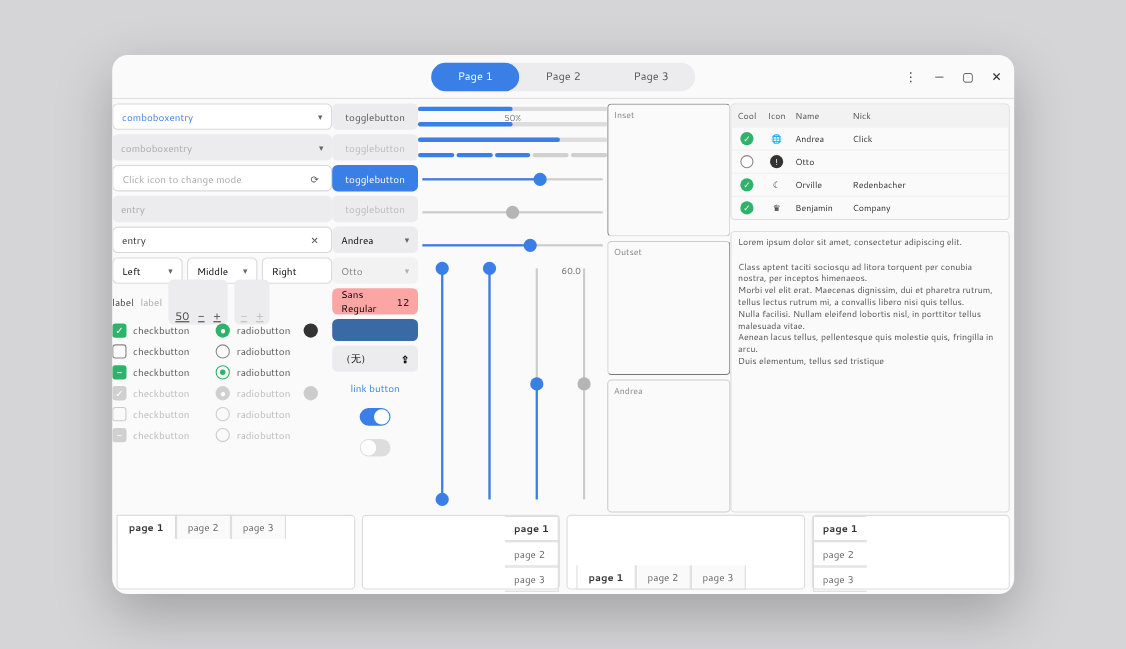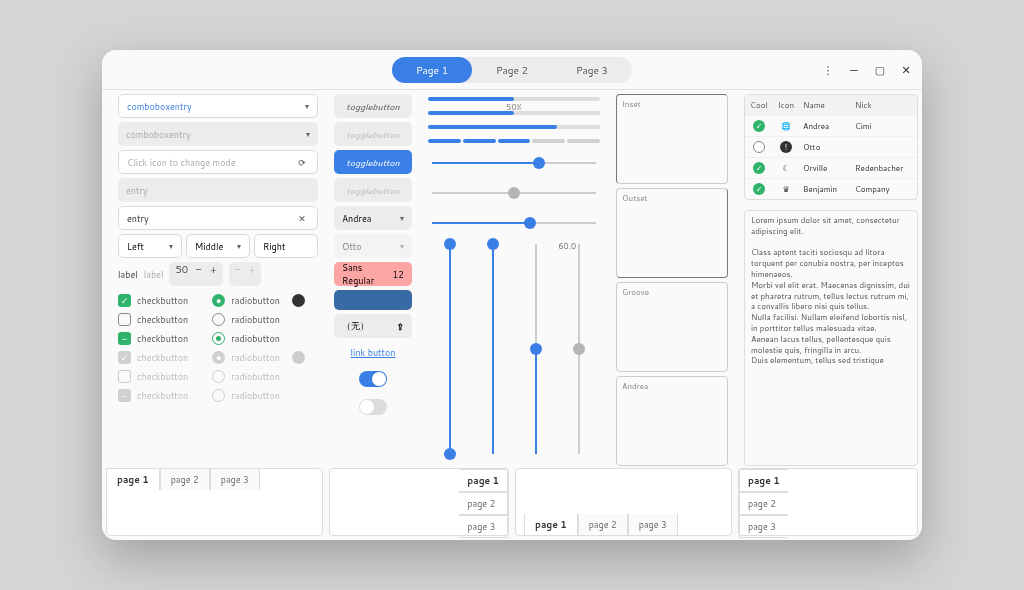--- a/index.html
+++ b/index.html
@@ -7,61 +7,61 @@
   .window { width: 820px; height: 490px; background:#fafafa; border-radius:14px; box-shadow:0 18px 50px rgba(0,0,0,.25); display:flex; flex-direction:column; overflow:hidden;}
   
   .headerbar { height:40px; display:flex; align-items:center; justify-content:center; position:relative; border-bottom:1px solid #e0e0e0;}
   .switcher { display:flex; background:#ececee; border-radius:20px; height:26px; }
   .switcher div { padding:0 24px; font-size:10px; color:#555; display:flex; align-items:center; border-radius:20px; cursor:pointer;}
   .switcher .active { background:#3a7fe6; color:#fff;}
   .hright { position:absolute; right:8px; display:flex; gap:10px; align-items:center;}
   .icbtn { width:16px; height:16px; display:flex; align-items:center; justify-content:center; color:#333; font-size:11px; cursor:pointer;}
   
   .content { flex:1; display:flex; flex-direction:column; overflow:hidden;}
-  .topgrid { flex:1; display:flex; padding:4px 4px 2px 16px; gap:16px; overflow:hidden;}
+  .topgrid { flex:1; display:flex; padding:4px 4px 2px 0; gap:0; overflow:hidden;}
   .col { display:flex; flex-direction:column; gap:4px; }
   .col1 { width:200px; }
   .col2 { width:78px; }
   .col3 { width:172px; }
   .col4 { width:112px; }
   .col5 { flex:1; }
   .field, .btn, .combo, .drop { height:24px; border-radius:5px; font-size:9px; display:flex; align-items:center; padding:0 8px; background:#ececee;}
   .field { background:#fff; border:1px solid #d9d9d9; color:#333;}
   .field.sel { border:2px solid #3a7fe6; color:#3a7fe6;}
   .placeholder { color:#aaa; }
   .combo { justify-content:space-between; cursor:pointer;}
   .combo.white { background:#fff; border:1px solid #d9d9d9;}
   .caret { font-size:8px; color:#666;}
-  .btn { justify-content:center; cursor:pointer; color:#555;font-style:italic;}
+  .btn { justify-content:center; cursor:pointer; color:#555;}
   .btn.primary { background:#3a7fe6; color:#fff;}
   .btn.dim { color:#bbb;}
   .row { display:flex; gap:4px;}
   .row > * { flex:1;}
   .field .ricon { margin-left:auto; width:14px; height:14px; display:flex; align-items:center; justify-content:center; color:#555;}
   .lblrow { display:flex; align-items:center; gap:6px; height:24px; font-size:9px; color:#444;}
-  .spin { display:flex; align-items:flex-start; background:#ececee; border-radius:5px; height:24px; padding:0 6px; gap:8px; font-size:10px; color:#444;}
+  .spin { display:flex; align-items:flex-end; background:#ececee; border-radius:5px; height:41px; padding:0 6px; gap:8px; font-size:10px; color:#444;text-decoration:underline;}
   .spin.dim { color:#bbb;}
   .checks { display:flex; gap:24px; font-size:9px; margin-top:4px;}
   .checkscol { display:flex; flex-direction:column; gap:6px;}
   .chk { display:flex; align-items:center; gap:6px; color:#555;}
   .chk.dim { color:#bbb;}
   .cbox,.rbox { width:13px; height:13px; border-radius:3px; display:flex; align-items:center; justify-content:center; font-size:9px;}
   .rbox { border-radius:50%;}
   .cbox.on,.rbox.on { background:#2fb36a; color:#fff;}
   .cbox.off,.rbox.off { border:1.5px solid #888;}
   .cbox.mixed,.rbox.mixed { background:#2fb36a; color:#fff;}
   .cbox.disabled,.rbox.disabled { background:#d0d0d0; color:#fff;}
   .cbox.doff,.rbox.doff { border:1.5px solid #ccc;}
   .cbox.dmix,.rbox.dmix { background:#d0d0d0; color:#fff;}
   .rbox.onring { border:1.5px solid #2fb36a;}
   .rbox.onring::after{content:"";width:5px;height:5px;background:#2fb36a;border-radius:50%;}
   .fontbtn { background:#fca5a5; height:24px; border-radius:5px; display:flex; align-items:center; justify-content:space-between; padding:0 8px; font-size:9px;}
   .colorbtn { background:#3a6aa6; height:20px; border-radius:5px;}
   .filebtn { display:flex; align-items:center; justify-content:space-between; padding:0 8px; height:24px; background:#ececee; border-radius:5px; font-size:9px;}
-  .link { color:#3a7fe6; font-size:9px; text-decoration:underline; text-align:center; padding:4px 0; cursor:pointer;}
+  .link { color:#3a7fe6; font-size:9px; text-align:center; padding:4px 0; cursor:pointer;}
   .switch { width:28px; height:16px; border-radius:10px; background:#3a7fe6; position:relative; margin:4px auto;}
   .switch::after{content:"";position:absolute;right:1px;top:1px;width:14px;height:14px;background:#fff;border-radius:50%;}
   .switch.off{background:#ddd;}
   .switch.off::after{right:auto;left:1px;}
   
   .pbar { height:4px; background:#ddd; border-radius:3px; position:relative; margin:3px 0;}
   .pbar .fill{position:absolute;left:0;top:0;bottom:0;background:#3a7fe6;border-radius:3px;}
   .plabel{position:absolute;top:-10px;left:50%;transform:translateX(-50%);font-size:8px;color:#777;}
   .level { display:flex; gap:2px; height:4px; margin:3px 0;}
   .level div{flex:1;background:#d0d0d0;border-radius:2px;}
@@ -310,41 +310,40 @@
             </div>
           <div class="vtrack">
               <div class="vthumb grey" style="bottom:50%"></div>
             </div>
         </div>
       </div>
 
       <div class="col col4">
         <div class="frame" style="border-style:inset">Inset</div>
         <div class="frame" style="border-style:outset">Outset</div>
-        <div class="frame" style="border-style:groove">Groove</div>
         <div class="frame" style="border-style:ridge">Andrea</div>
       </div>
 
       <div class="col col5">
         <div class="table">
           <div class="thead">
             <div class="c-cool">Cool</div>
             <div class="c-icon">Icon</div>
             <div class="c-name">Name</div>
             <div class="c-nick">Nick</div>
           </div>
           <div class="trow">
             <div class="c-cool">
                 <span class="tick">✓</span>
               </div>
             <div class="c-icon">
                 <span>🌐</span>
               </div>
             <div class="c-name">Andrea</div>
-            <div class="c-nick">Cimi</div>
+            <div class="c-nick">Click</div>
           </div>
           <div class="trow">
             <div class="c-cool">
                 <span class="tick off"></span>
               </div>
             <div class="c-icon">
                 <span style="background:#333;color:#fff;border-radius:50%;width:12px;height:12px;display:inline-flex;align-items:center;justify-content:center;font-size:8px">!</span>
               </div>
             <div class="c-name">Otto</div>
           </div>

